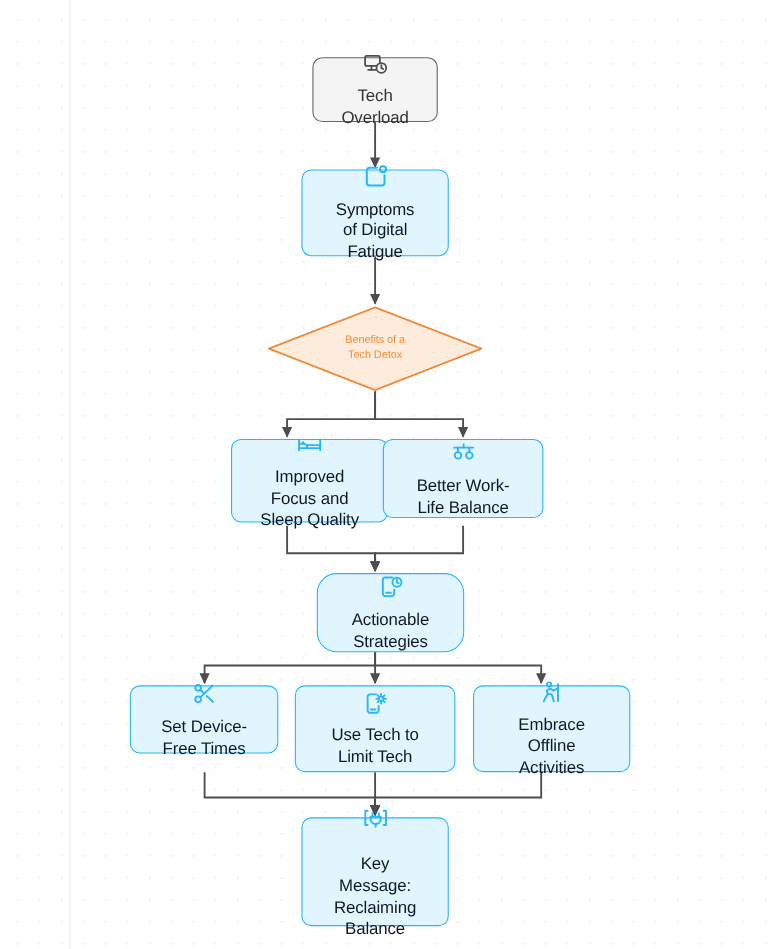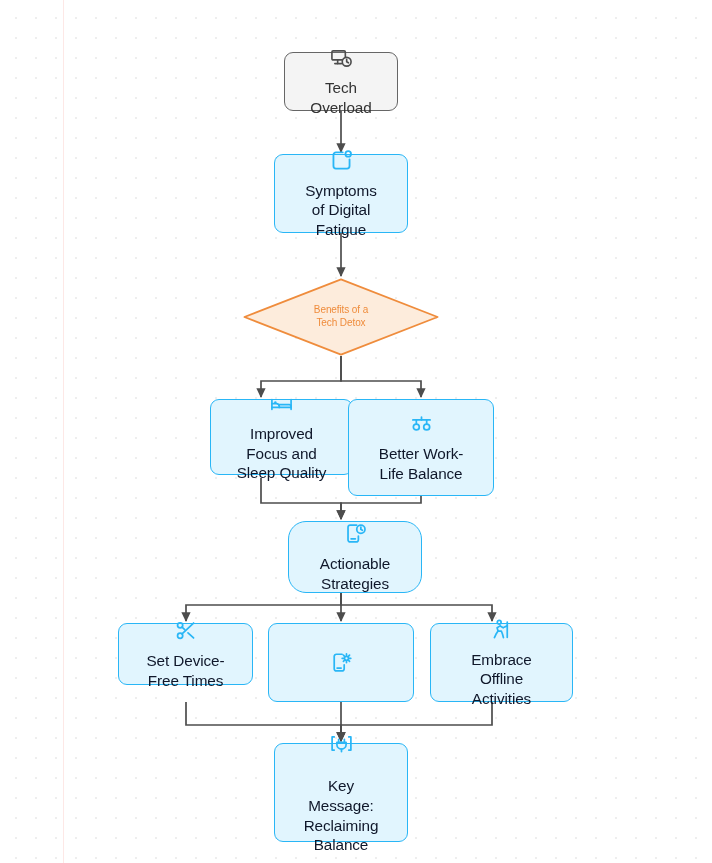--- a/index.html
+++ b/index.html
@@ -174,21 +174,21 @@
         <path d="M2 11h4.5a3.2 3.2 0 0 1 3.2 3.2V15"></path>
         <path d="M9.8 12.2H20a2 2 0 0 1 2 2V15"></path>
         <circle cx="5.6" cy="9.9" r="1.3" fill="#29b6f6" stroke="none"></circle>
       </svg>
     </span>
     <span class="lbl">Improved
 Focus and
 Sleep Quality</span>
   </div>
 
-  <div class="node proc" style="left:348px; top:399px; width:146px; height:97px;">
+  <div class="node proc" style="left:348px; top:399px; width:146px; height:72px;">
     <span class="ico">
       <svg viewBox="0 0 24 24" width="23" height="23" fill="none" stroke="#29b6f6" stroke-width="1.8" stroke-linecap="round" stroke-linejoin="round">
         <path d="M3 7.2h18"></path>
         <path d="M12 4.2v3"></path>
         <path d="M6.6 7.4v4.2"></path>
         <path d="M17.4 7.4v4.2"></path>
         <circle cx="6.6" cy="14.6" r="3.1"></circle>
         <circle cx="17.4" cy="14.6" r="3.1"></circle>
       </svg>
     </span>
@@ -225,20 +225,22 @@
 
   <div class="node proc" style="left:268px; top:623px; width:146px; height:79px;">
     <span class="ico">
       <svg viewBox="0 0 24 24" width="23" height="23" fill="none" stroke="#29b6f6" stroke-width="1.8" stroke-linecap="round" stroke-linejoin="round">
         <path d="M12.6 3.4H6.6A2.2 2.2 0 0 0 4.4 5.6v13a2.2 2.2 0 0 0 2.2 2.2h6a2.2 2.2 0 0 0 2.2-2.2v-4.2"></path>
         <path d="M7.4 17.8h4.2"></path>
         <circle cx="17.2" cy="7.6" r="2.1"></circle>
         <path d="M17.2 3.1v1.3M17.2 10.8v1.3M12.7 7.6h1.3M20.4 7.6h1.3M14 4.4l0.95 0.95M19.45 9.85l0.95 0.95M20.4 4.4l-0.95 0.95M14.95 9.85l-0.95 0.95"></path>
       </svg>
     </span>
+    <span class="lbl">Use Tech to
+Limit Tech</span>
   </div>
 
   <div class="node proc" style="left:430px; top:623px; width:143px; height:79px;">
     <span class="ico">
       <svg viewBox="0 0 24 24" width="23" height="23" fill="none" stroke="#29b6f6" stroke-width="1.8" stroke-linecap="round" stroke-linejoin="round">
         <circle cx="9.6" cy="4.4" r="2"></circle>
         <path d="M10.6 8.2 7.4 10.2l1 3.4"></path>
         <path d="M8.4 13.6 6.2 17l-1.6 3.4"></path>
         <path d="M8.4 13.6h3.4l1.2 3.1 1 3.7"></path>
         <path d="M10.6 8.4l3.2 1.8"></path>

